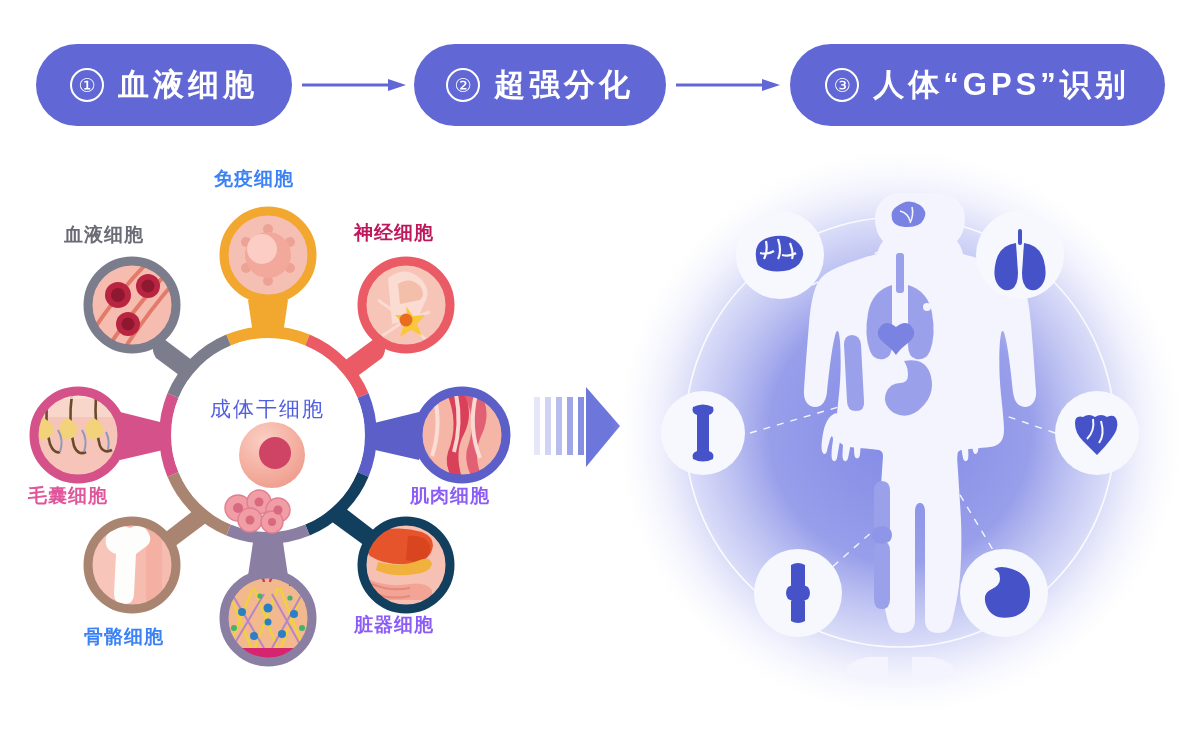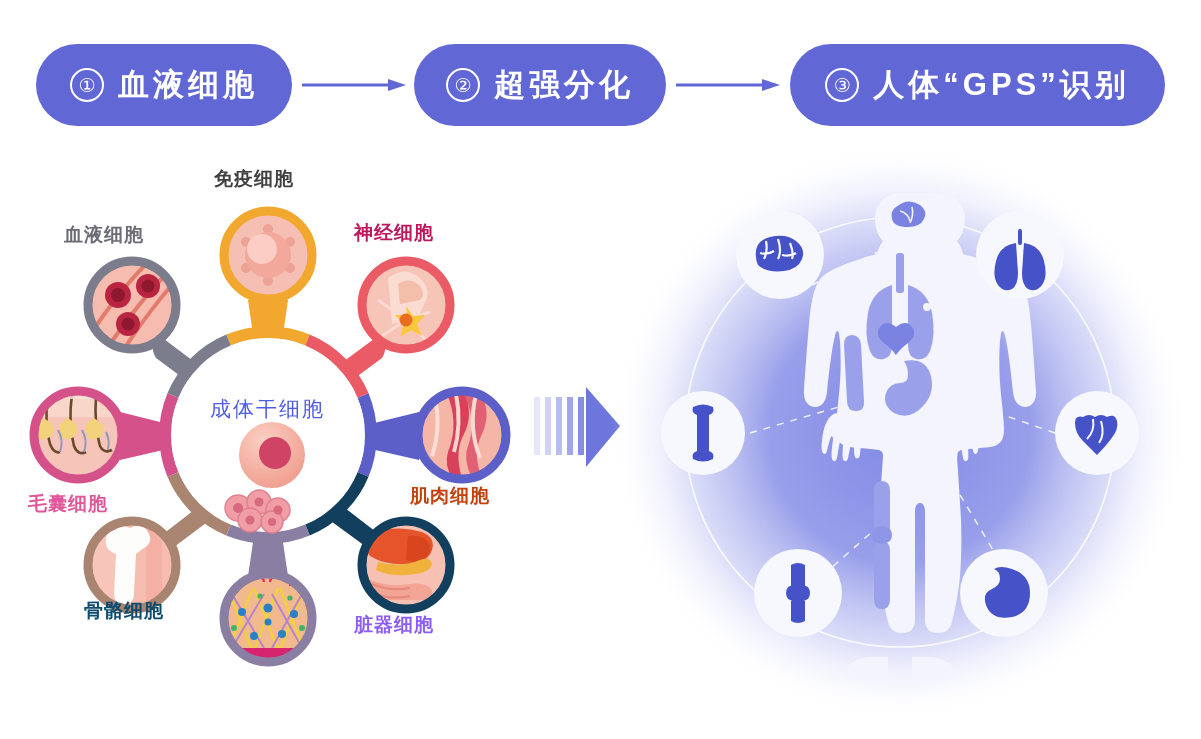--- a/index.html
+++ b/index.html
@@ -353,26 +353,26 @@
           <circle cx="118" cy="174" r="12" fill="#b92540"></circle>
             <circle cx="118" cy="174" r="6.5" fill="#8d1830"></circle>
         </g>
       </g>
       <circle cx="122" cy="155" r="44" fill="none" stroke="#7b7c8c" stroke-width="9"></circle>
     </g>
   </svg>
 
   <div id="center-label">成体干细胞</div>
 
-  <div class="cell-label" style="left:204px;top:16px;color:#404040;">免疫细胞</div>
+  <div class="cell-label" style="left:204px;top:16px;color:#3b82f6;">免疫细胞</div>
   <div class="cell-label" style="left:344px;top:70px;color:#be185d;">神经细胞</div>
-  <div class="cell-label" style="left:400px;top:333px;color:#c2410c;">肌肉细胞</div>
+  <div class="cell-label" style="left:400px;top:333px;color:#8b5cf6;">肌肉细胞</div>
   <div class="cell-label" style="left:344px;top:462px;color:#8b5cf6;">脏器细胞</div>
-  <div class="cell-label" style="left:74px;top:448px;color:#0c4a6e;">骨骼细胞</div>
-  <div class="cell-label" style="left:18px;top:333px;color:#e0569a;margin-top:8px;">毛囊细胞</div>
+  <div class="cell-label" style="left:74px;top:474px;color:#3b82f6;">骨骼细胞</div>
+  <div class="cell-label" style="left:18px;top:333px;color:#e0569a;">毛囊细胞</div>
   <div class="cell-label" style="left:54px;top:72px;color:#6b6b76;">血液细胞</div>
 </div>
 
 <svg id="motion-arrow" viewBox="0 0 95 100">
   <rect x="4" y="22" width="6" height="58" fill="#6d76da" opacity="0.18"></rect>
   <rect x="15" y="22" width="6" height="58" fill="#6d76da" opacity="0.32"></rect>
   <rect x="26" y="22" width="6" height="58" fill="#6d76da" opacity="0.48"></rect>
   <rect x="37" y="22" width="6" height="58" fill="#6d76da" opacity="0.65"></rect>
   <rect x="48" y="22" width="6" height="58" fill="#6d76da" opacity="0.82"></rect>
   <polygon points="56,12 90,51 56,92" fill="#6d76da"></polygon>

